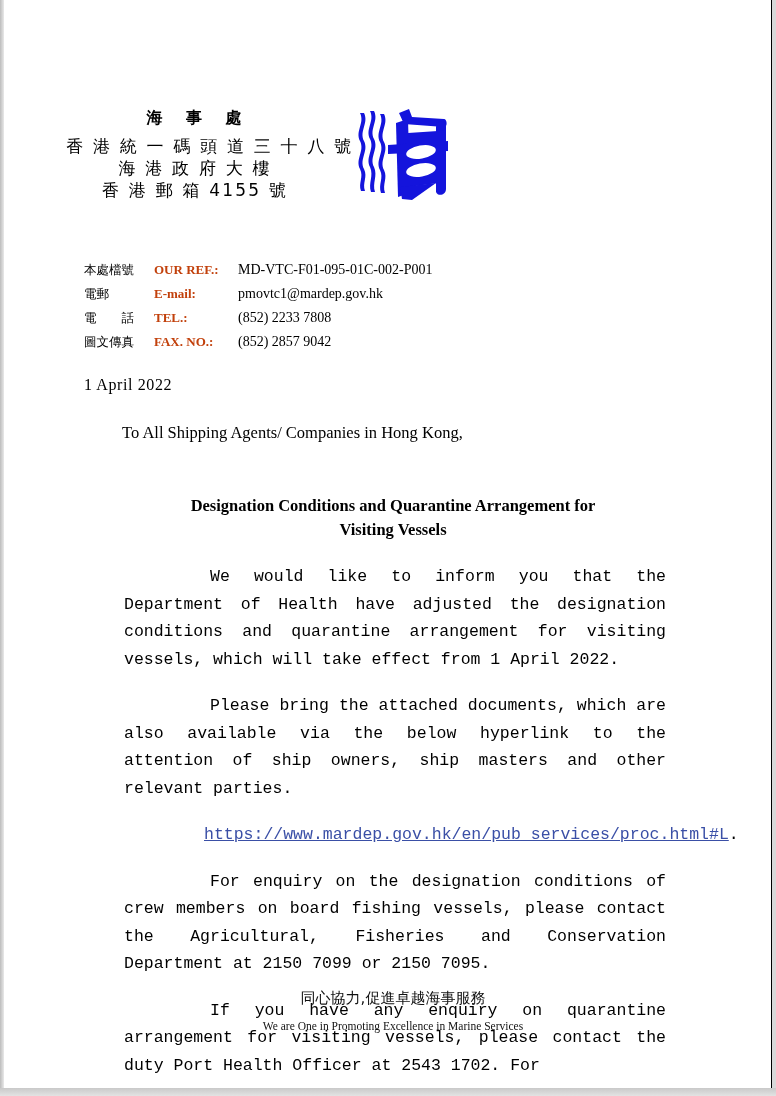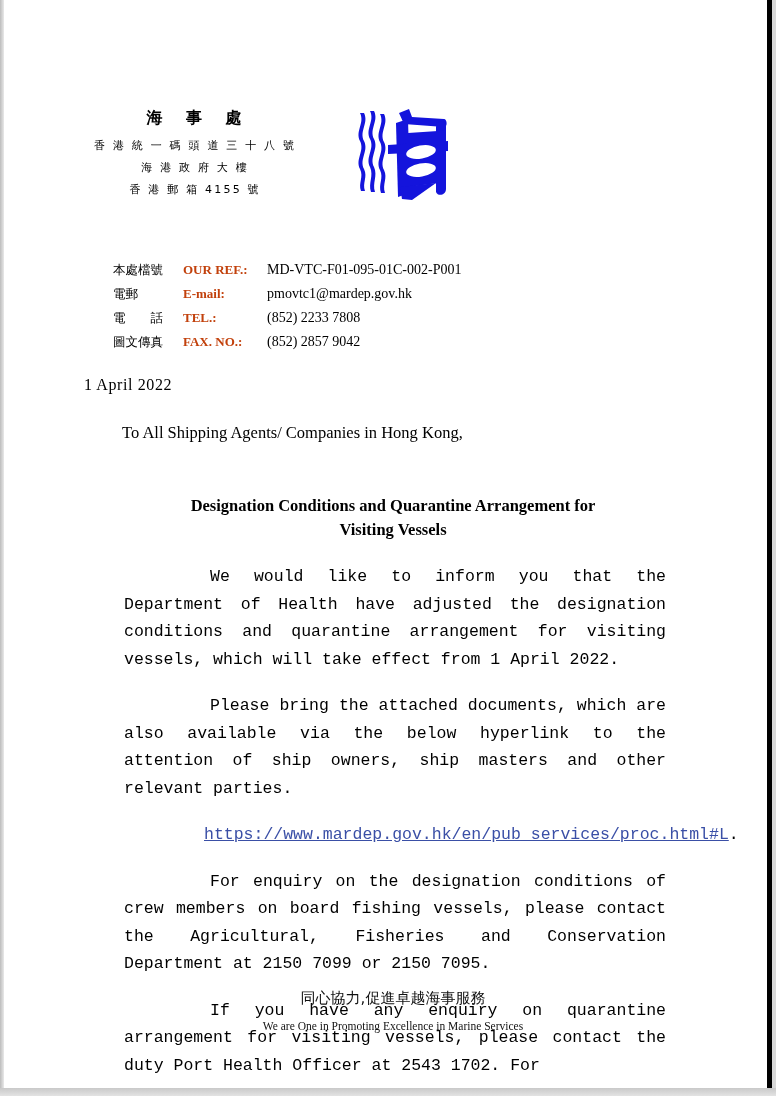--- a/index.html
+++ b/index.html
@@ -22,21 +22,21 @@
     background: #d8d8d8;
   }
   .page {
     position: absolute;
     left: 4px;
     top: 0;
     width: 768px;
     height: 1088px;
     background: #ffffff;
     box-sizing: border-box;
-    border-right: 5px solid #000000;
+    border-right: 1px solid #000000;
   }
   .edge-left {
     position: absolute;
     left: 0; top: 0;
     width: 4px; height: 1088px;
     background: linear-gradient(to right, #bcbcbc, #e9e9e9);
   }
   .edge-bottom {
     position: absolute;
     left: 0; top: 1088px;
@@ -62,21 +62,21 @@
   }
   .lh-zh-title {
     font-size: 16px;
     font-weight: bold;
     letter-spacing: 9px;
     text-indent: 9px;
     line-height: 20px;
     margin-bottom: 7px;
   }
   .lh-zh-line {
-    font-size: 11px;
+    font-size: 17px;
     letter-spacing: 2.2px;
     text-indent: 2.2px;
     line-height: 22px;
     white-space: nowrap;
   }
 
   .lh-logo {
     position: absolute;
     left: 348px;
     top: 107px;
@@ -112,21 +112,20 @@
     position: absolute;
     left: 80px;
     top: 258px;
     width: 560px;
   }
   .ref-row {
     display: flex;
     align-items: center;
     line-height: 24px;
     white-space: nowrap;
-    margin-left: 29px;
   }
   .ref-zh {
     width: 70px;
     flex: 0 0 70px;
     font-family: "DejaVu Sans", "Liberation Sans", sans-serif;
     font-size: 12.5px;
     color: #000;
   }
   .ref-en {
     width: 84px;

